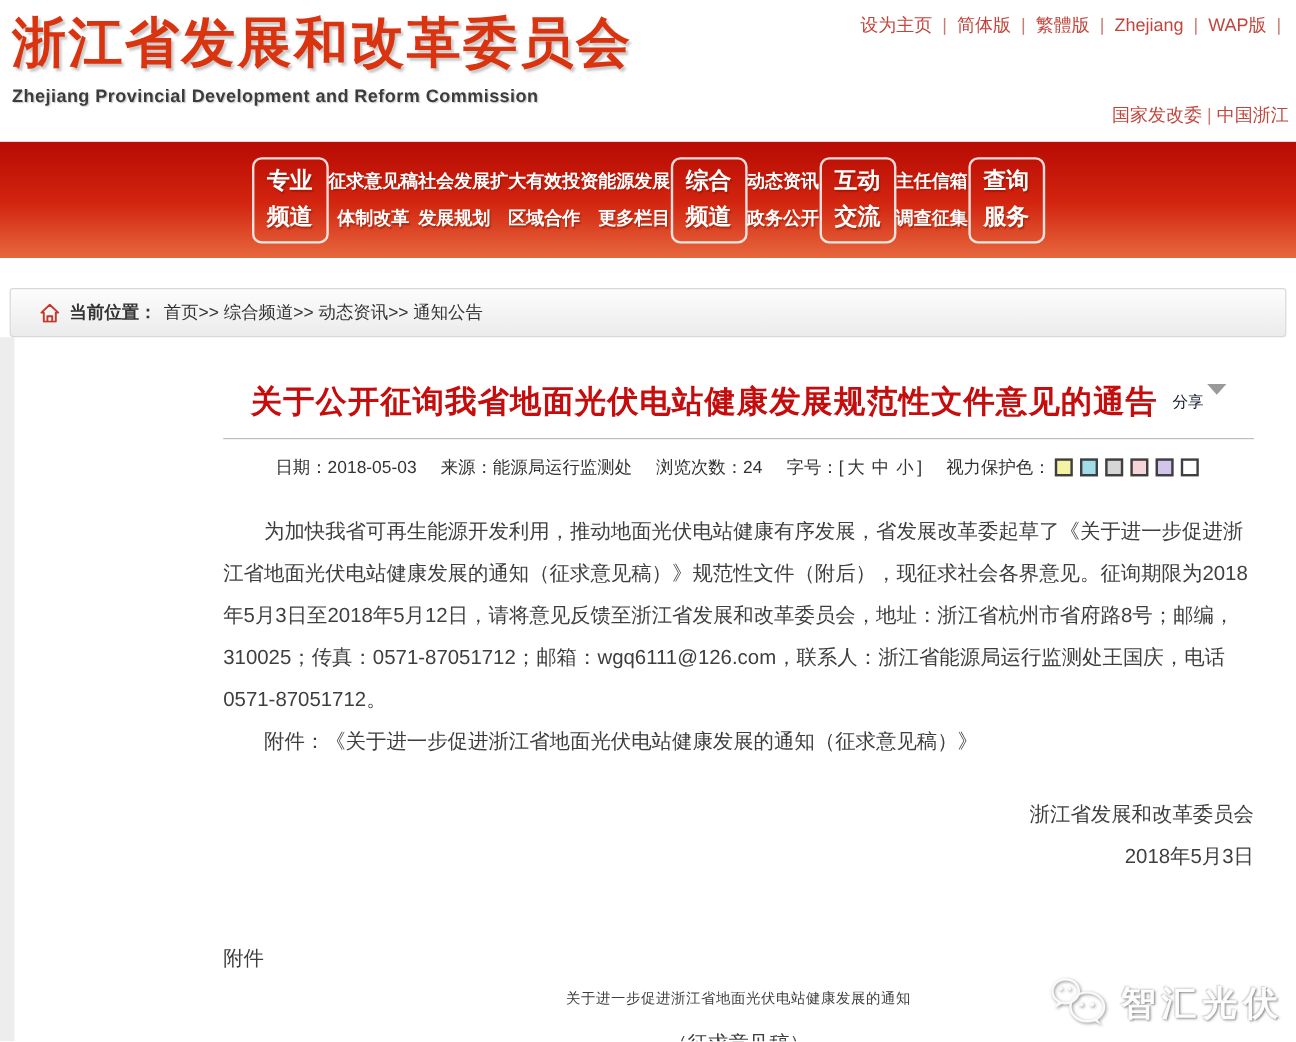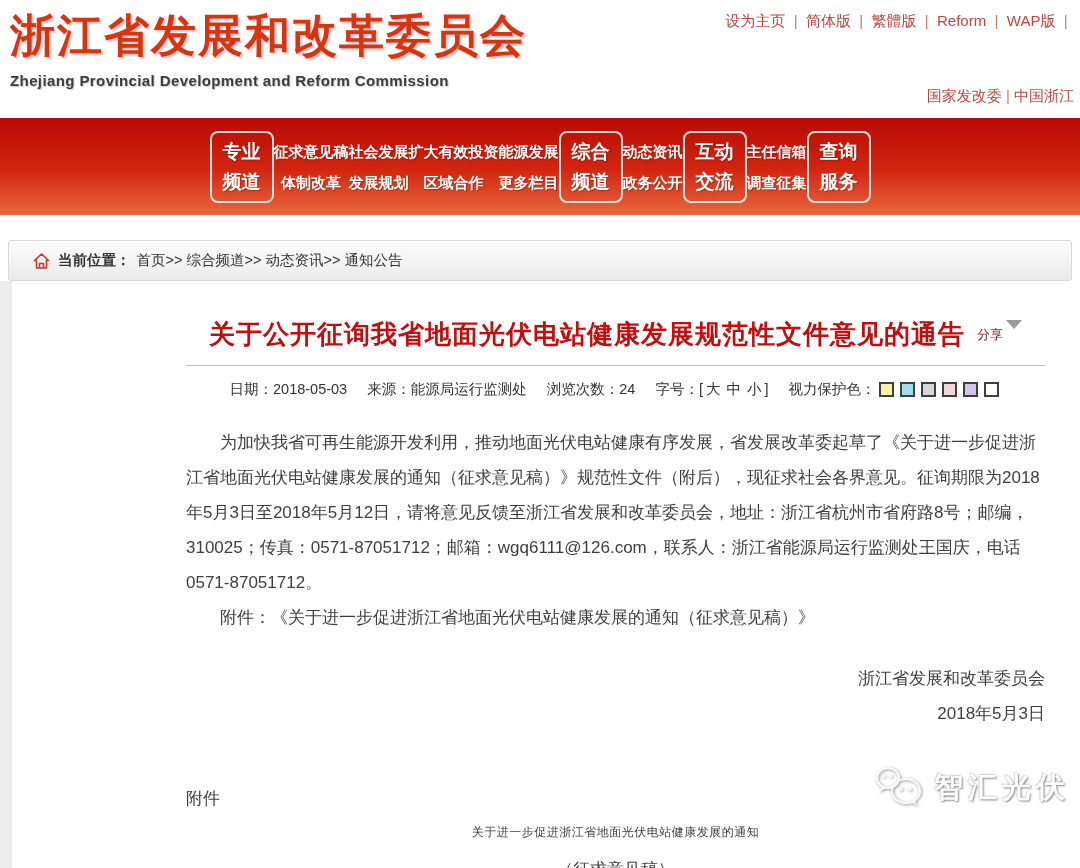--- a/index.html
+++ b/index.html
@@ -66,21 +66,21 @@
   .crumb:not(:last-child)::after { content: ">>\a0"; color: #333; }
 
   
   .left-strip { position: absolute; left: 0; top: 281px; width: 12px; bottom: 0; background: #ededed; }
   .content { position: relative; padding: 36px 35px 0 186px; }
 
   .title-row { text-align: center; white-space: nowrap; }
   .article-title {
     display: inline; font-size: 26px; font-weight: bold; color: #c50d0d; letter-spacing: 1px;
   }
-  .share { font-size: 13px; color: #7f1d1d; margin-left: 12px; cursor: pointer; vertical-align: 4px; }
+  .share { font-size: 13px; color: #0f172a; margin-left: 12px; cursor: pointer; vertical-align: 4px; }
   .share-caret {
     display: inline-block; width: 0; height: 0; margin-left: 3px; vertical-align: 14px;
     border-left: 8px solid transparent; border-right: 8px solid transparent;
     border-top: 9px solid #9a9a9a;
   }
   .divider { border-bottom: 1px solid #bdbdbd; margin-top: 13px; }
 
   .meta { text-align: center; margin-top: 14px; font-size: 14.5px; color: #333; white-space: nowrap; }
   .meta .pair { margin-left: 16px; }
   .meta .pair:first-child { margin-left: 0; }
@@ -95,41 +95,41 @@
   .first-para { margin-top: 26px; }
 
   .signature { margin-top: 26px; text-align: right; font-size: 17px; line-height: 35px; color: #3e3e3e; }
 
   .attach-label { margin-top: 56px; font-size: 17px; color: #3e3e3e; }
   .attach-title { margin-top: 14px; text-align: center; font-size: 12px; color: #3e3e3e; letter-spacing: .5px; }
   .attach-subtitle { margin-top: 17px; text-align: center; font-size: 17px; color: #3e3e3e; }
 
   
   .watermark {
-    position: absolute; right: 10px; top: 764px;
+    position: absolute; right: 10px; top: 812px;
     display: flex; align-items: center; pointer-events: none;
   }
   .watermark-icon { filter: drop-shadow(1px 1px 1.5px rgba(125,125,125,.85)); margin-right: 8px; }
   .watermark-text {
     font-size: 29px; font-weight: bold; color: #fdfdfd; letter-spacing: 5px;
     text-shadow: 1px 1px 2px rgba(120,120,120,.9), -1px -1px 1px rgba(160,160,160,.4);
   }
 </style>
 </head>
 <body>
 
 <div class="page">
 
   <header class="site-header">
     <div class="logo">
       <div class="logo-cn">浙江省发展和改革委员会</div>
       <div class="logo-en">Zhejiang Provincial Development and Reform Commission</div>
     </div>
     <div class="top-links">
-      <a>设为主页</a><a>简体版</a><a>繁體版</a><a>Reform</a><a>WAP版</a>
+      <a>设为主页</a><a>简体版</a><a>繁體版</a><a>Zhejiang</a><a>WAP版</a>
     </div>
     <div class="gov-links">
       <a>国家发改委</a><a>中国浙江</a>
     </div>
   </header>
 
   <nav class="main-nav">
     <div class="nav-item boxed">
       <span class="nav-line">专业</span>
       <span class="nav-line">频道</span>

